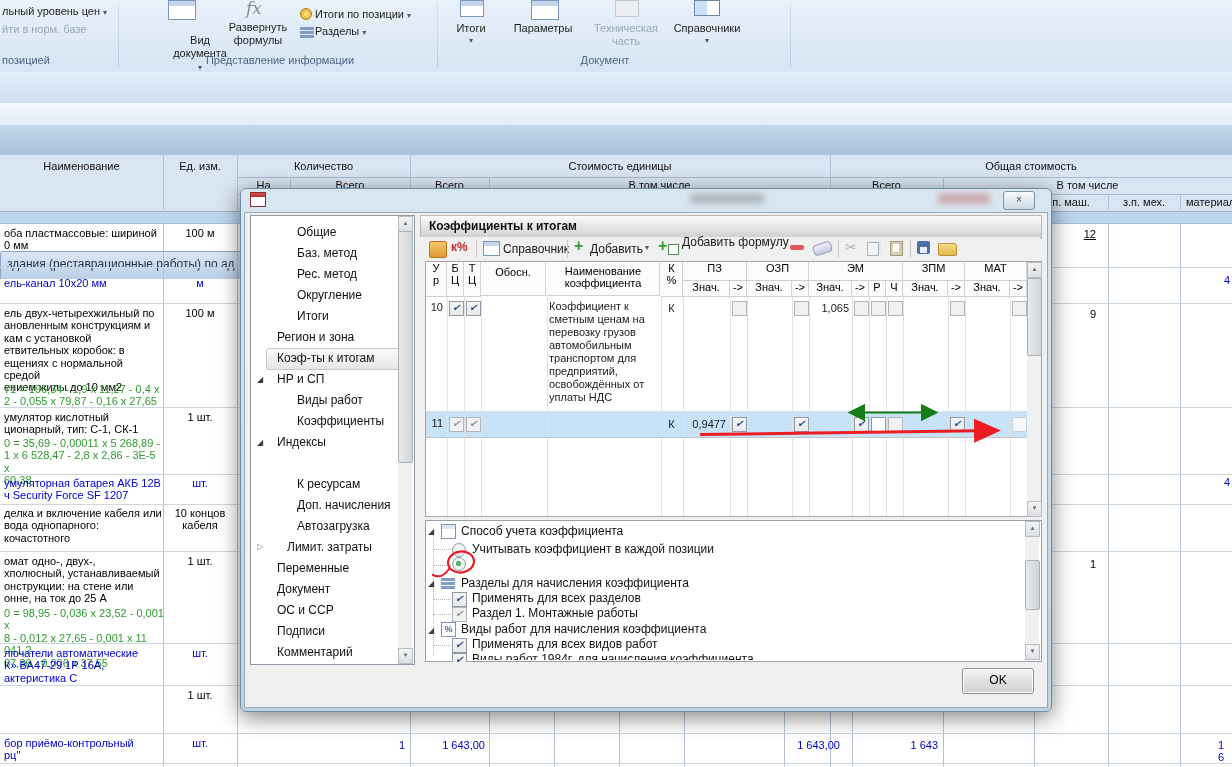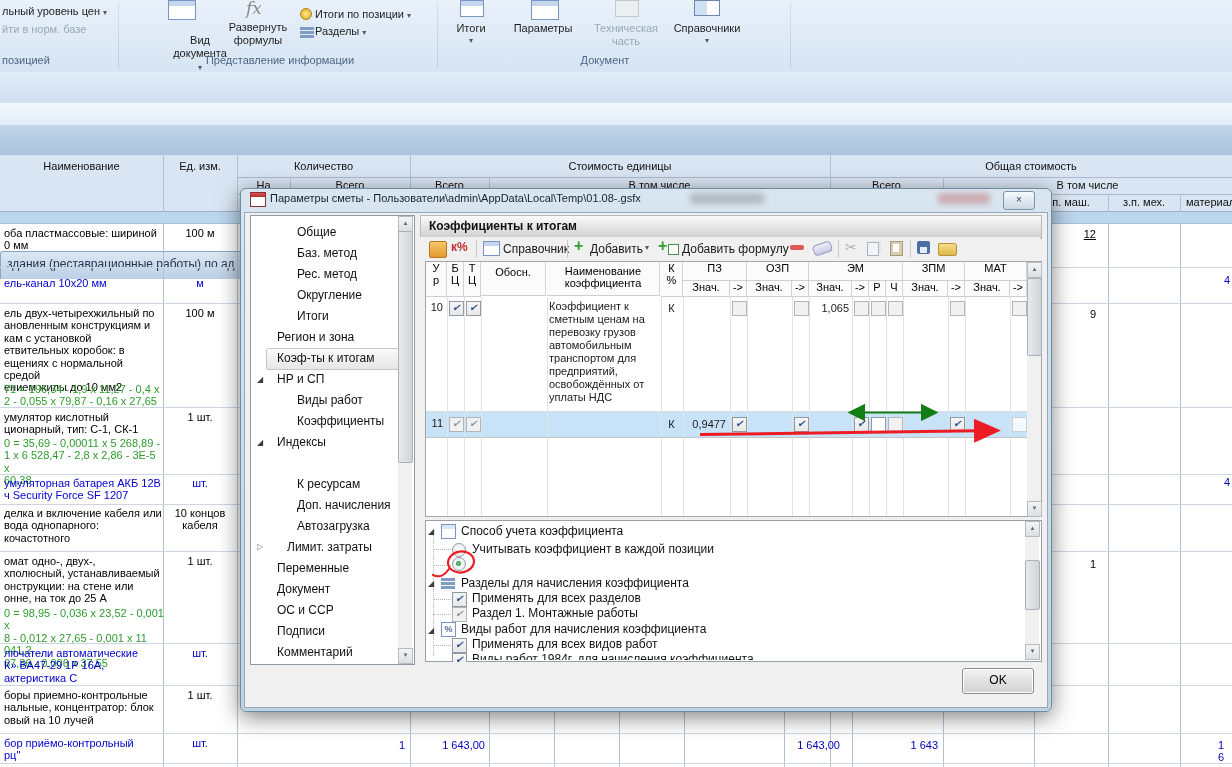--- a/index.html
+++ b/index.html
@@ -270,44 +270,40 @@
 онструкции: на стене или
 онне, на ток до 25 А</div>
   <div class="abs nm pre grn" style="left:4px;top:607px;width:162px">0 = 98,95 - 0,036 x 23,52 - 0,001 x
 8 - 0,012 x 27,65 - 0,001 x 11 041,2...
 67,36 - 0,006 x 37,55</div>
   <div class="abs nm ctr pre" style="left:163px;top:555px;width:74px">1 шт.</div>
   <div class="abs nm pre blue" style="left:4px;top:647px;width:158px">лючатели автоматические
 К» ВА47-29 1Р 16А,
 актеристика С</div>
   <div class="abs nm ctr pre blue" style="left:163px;top:647px;width:74px">шт.</div>
-  <div class="abs nm pre" style="left:4px;top:689px;width:158px">боры приемно-контрольные
-нальные, концентратор: блок
-овый на 10 лучей</div>
   <div class="abs nm ctr pre" style="left:163px;top:689px;width:74px">1 шт.</div>
   <div class="abs nm pre blue" style="left:4px;top:737px;width:158px">бор приёмо-контрольный
 рц"</div>
   <div class="abs nm ctr pre blue" style="left:163px;top:737px;width:74px">шт.</div>
 
   <div class="abs nm rt" style="left:1034px;top:228px;width:62px;text-decoration:underline">12</div>
   <div class="abs nm rt" style="left:1034px;top:308px;width:62px">9</div>
   <div class="abs nm rt" style="left:1034px;top:558px;width:62px">1</div>
   <div class="abs nm blue" style="left:1224px;top:274px;width:8px;overflow:hidden">4</div>
   <div class="abs nm blue" style="left:1224px;top:476px;width:8px;overflow:hidden">4</div>
 
   <div class="abs nm numb rt" style="left:345px;top:739px;width:60px">1</div>
   <div class="abs nm numb rt" style="left:413px;top:739px;width:72px">1 643,00</div>
   <div class="abs nm numb rt" style="left:768px;top:739px;width:72px">1 643,00</div>
   <div class="abs nm numb rt" style="left:880px;top:739px;width:58px">1 643</div>
   <div class="abs nm numb" style="left:1218px;top:739px;width:14px;overflow:hidden">1 6</div>
 
   <div class="abs dlg"></div>
   <div class="abs" style="left:250px;top:192px;width:14px;height:13px;background:
        linear-gradient(#e05050,#b03030) 0 0/14px 4px no-repeat,#fff;border:1px solid #8a3030"></div>
-  <div class="abs" style="left:270px;top:192px;width:430px;font-size:11px;color:#15202c;white-space:nowrap;overflow:hidden">Параметры сметы - Пользователи\admin\AppData\Local\Temp\01.08-.gsfx</div>
   <div class="abs blur" style="left:690px;top:193px;width:74px;height:11px;background:#8a8f96;opacity:.5"></div>
   <div class="abs blur" style="left:938px;top:193px;width:52px;height:11px;background:#c07a7a;opacity:.55"></div>
   <div class="abs aerobtn" style="left:1003px;top:191px">×</div>
   <div class="abs dlg-client"></div>
 
   <div class="abs navbox"></div>
   <div class="abs nav-sel" style="top:348px;left:266px"></div>
   <div class="abs nav-item l2" style="left:251px;top:222px">Общие</div>
   <div class="abs nav-item l2" style="left:251px;top:243px">Баз. метод</div>
   <div class="abs nav-item l2" style="left:251px;top:264px">Рес. метод</div>
@@ -343,21 +339,21 @@
   <div class="abs" style="left:451px;top:240px;font-weight:bold;color:#c03030;font-size:12px">к%</div>
   <div class="abs tsep" style="left:476px"></div>
   <div class="abs" style="left:483px;top:241px;width:15px;height:13px;border:1px solid #7a96c0;background:linear-gradient(#c3d6ee,#c3d6ee) 0 0/15px 4px no-repeat,#fff"></div>
   <div class="abs tlbl" style="left:503px;top:237px">Справочник</div>
   <div class="abs tsep" style="left:567px"></div>
   <div class="abs" style="left:574px;top:237px;font-size:16px;font-weight:bold;color:#2f9e2f">+</div>
   <div class="abs tlbl" style="left:590px;top:237px">Добавить</div>
   <span class="abs dd" style="left:645px;top:243px">▾</span>
   <div class="abs" style="left:658px;top:237px;font-size:16px;font-weight:bold;color:#2f9e2f">+</div>
   <div class="abs" style="left:668px;top:244px;width:9px;height:9px;border:1px solid #4a8a4a;background:#fff"></div>
-  <div class="abs tlbl" style="left:682px;top:237px">Добавить формулу</div>
+  <div class="abs tlbl" style="left:682px;top:230px">Добавить формулу</div>
   <div class="abs" style="left:790px;top:245px;width:14px;height:5px;background:#e05858;border-radius:2px"></div>
   <div class="abs" style="left:813px;top:243px;width:17px;height:9px;border:1px solid #9898c0;border-radius:4px;background:linear-gradient(#f0f0ff,#c8c8e0);transform:rotate(-18deg)"></div>
   <div class="abs tsep" style="left:838px"></div>
   <div class="abs" style="left:845px;top:239px;font-size:14px;color:#a8b4c0">✂</div>
   <div class="abs" style="left:867px;top:242px;width:10px;height:12px;background:#f2f5f8;border:1px solid #a8b4c0;box-shadow:3px -2px 0 -1px #dfe6ec"></div>
   <div class="abs" style="left:890px;top:241px;width:11px;height:13px;background:#d8ccb0;border:1px solid #a89a78">
     <span class="abs" style="left:2px;top:2px;width:6px;height:8px;background:#fff"></span>
   </div>
   <div class="abs tsep" style="left:910px"></div>
   <div class="abs" style="left:917px;top:241px;width:13px;height:13px;background:#4a6fa5;border-radius:2px">

